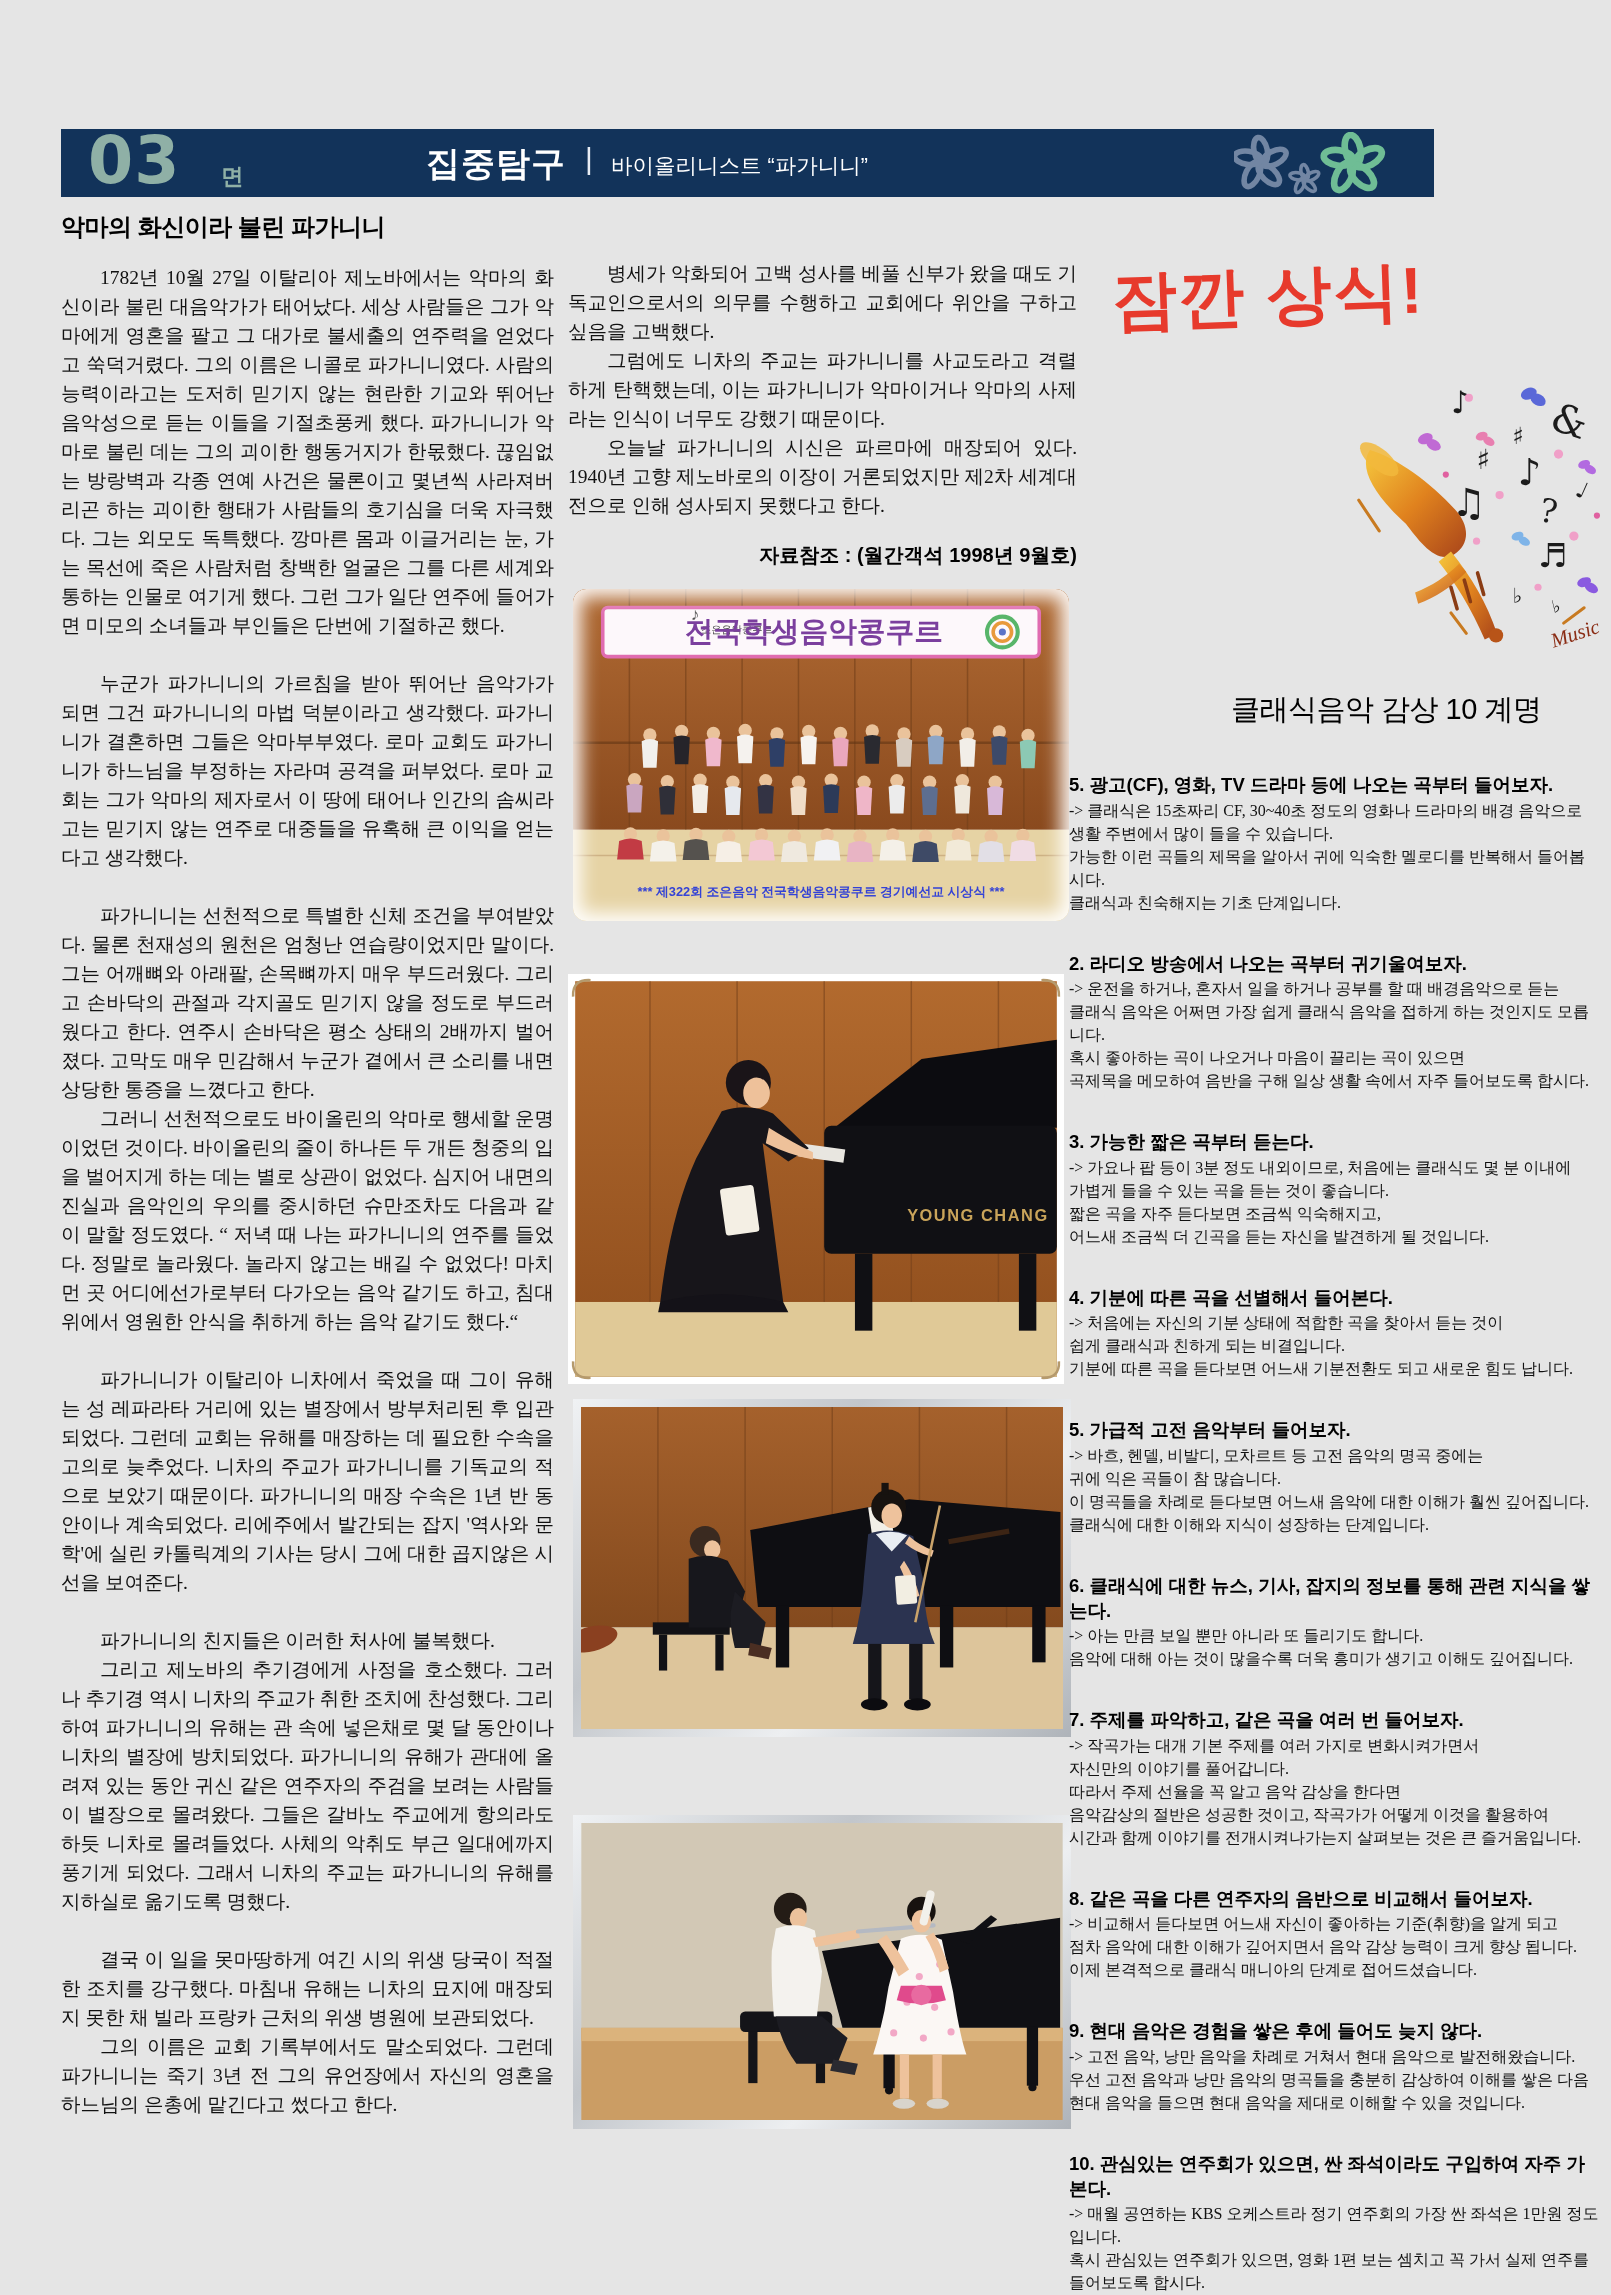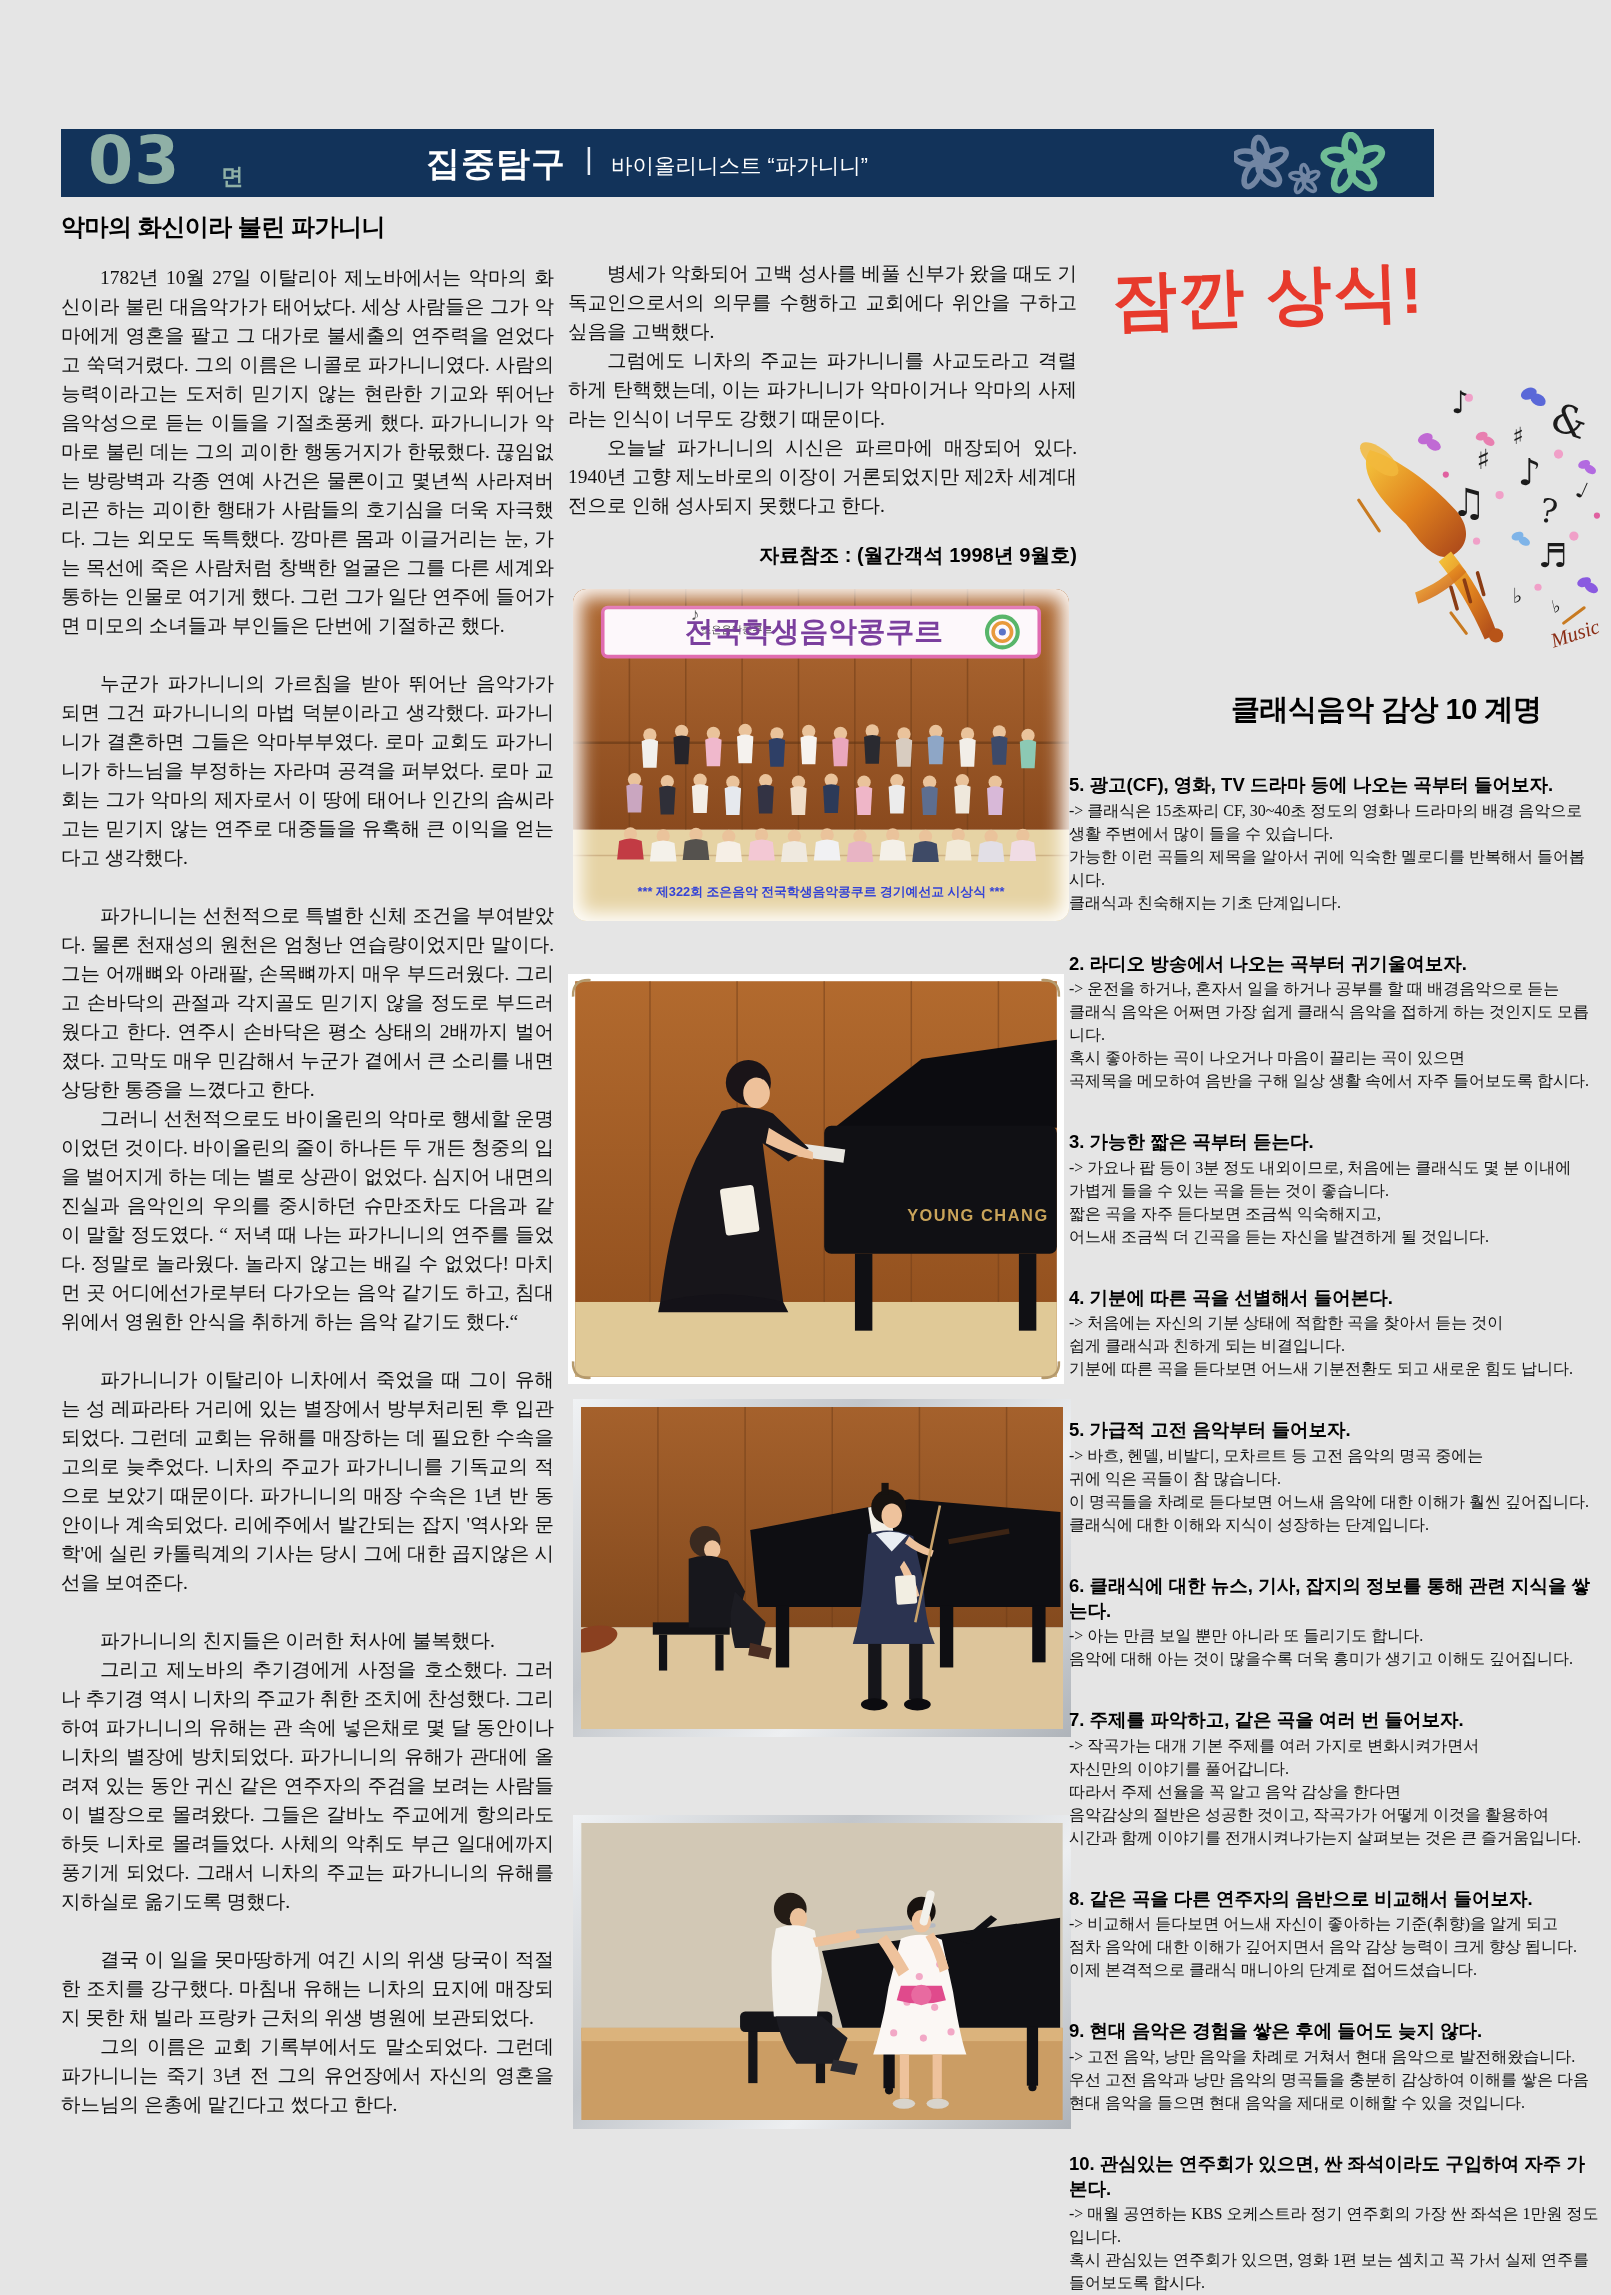--- a/index.html
+++ b/index.html
@@ -39,21 +39,21 @@
   .frame{padding:8.2px;background:linear-gradient(135deg,#f0f2f4,#c2c6cb 35%,#edeff1 65%,#aeb3b9);}
   .ph3{left:573px;top:1399px;width:498px;height:338px;box-sizing:border-box;}
   .ph4{left:573px;top:1815px;width:498px;height:314px;box-sizing:border-box;}
   .photo svg{display:block;}
 
   
   .quick{position:absolute;left:1112px;top:252px;font-family:"Liberation Sans",sans-serif;
          font-weight:bold;font-size:65px;color:#e73a2c;transform:rotate(-2deg);letter-spacing:2.1px;}
   .trumpet{position:absolute;left:1297px;top:367px;}
   .guide-title{position:absolute;left:1231px;top:690px;font-family:"Liberation Sans",sans-serif;
-         font-weight:bold;font-size:29px;color:#000;letter-spacing:-0.5px;}
+         font-weight:normal;font-size:29px;color:#000;letter-spacing:-0.5px;}
   .items{position:absolute;left:1069px;top:773px;width:531px;}
   .item{margin-bottom:38px;}
   .item-h{font-family:"Liberation Sans",sans-serif;font-weight:bold;font-size:18.5px;
           line-height:24.6px;color:#000;margin:0;}
   .item-b{font-size:16px;line-height:23px;color:#111;white-space:pre-line;margin:1px 0 0 0;}
 </style>
 </head>
 <body>
 
 <div class="page">

